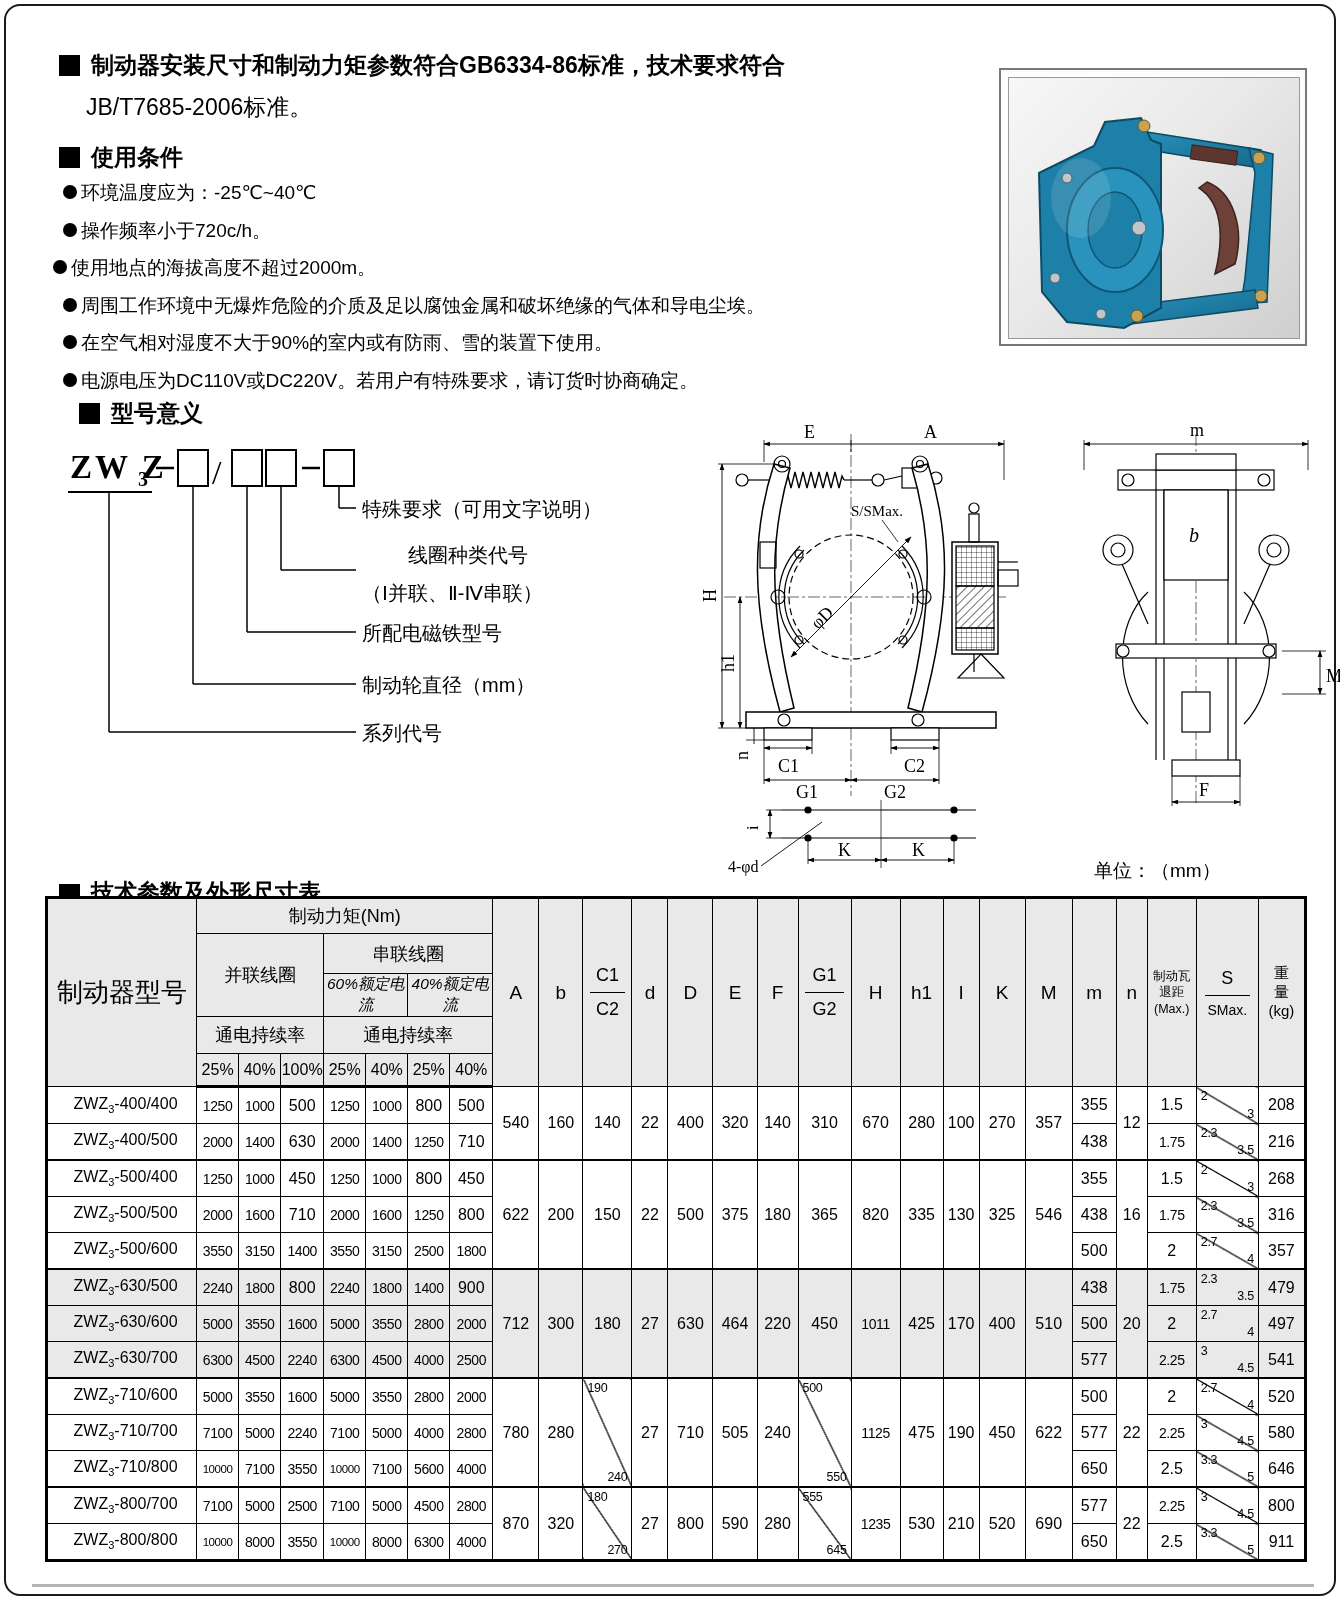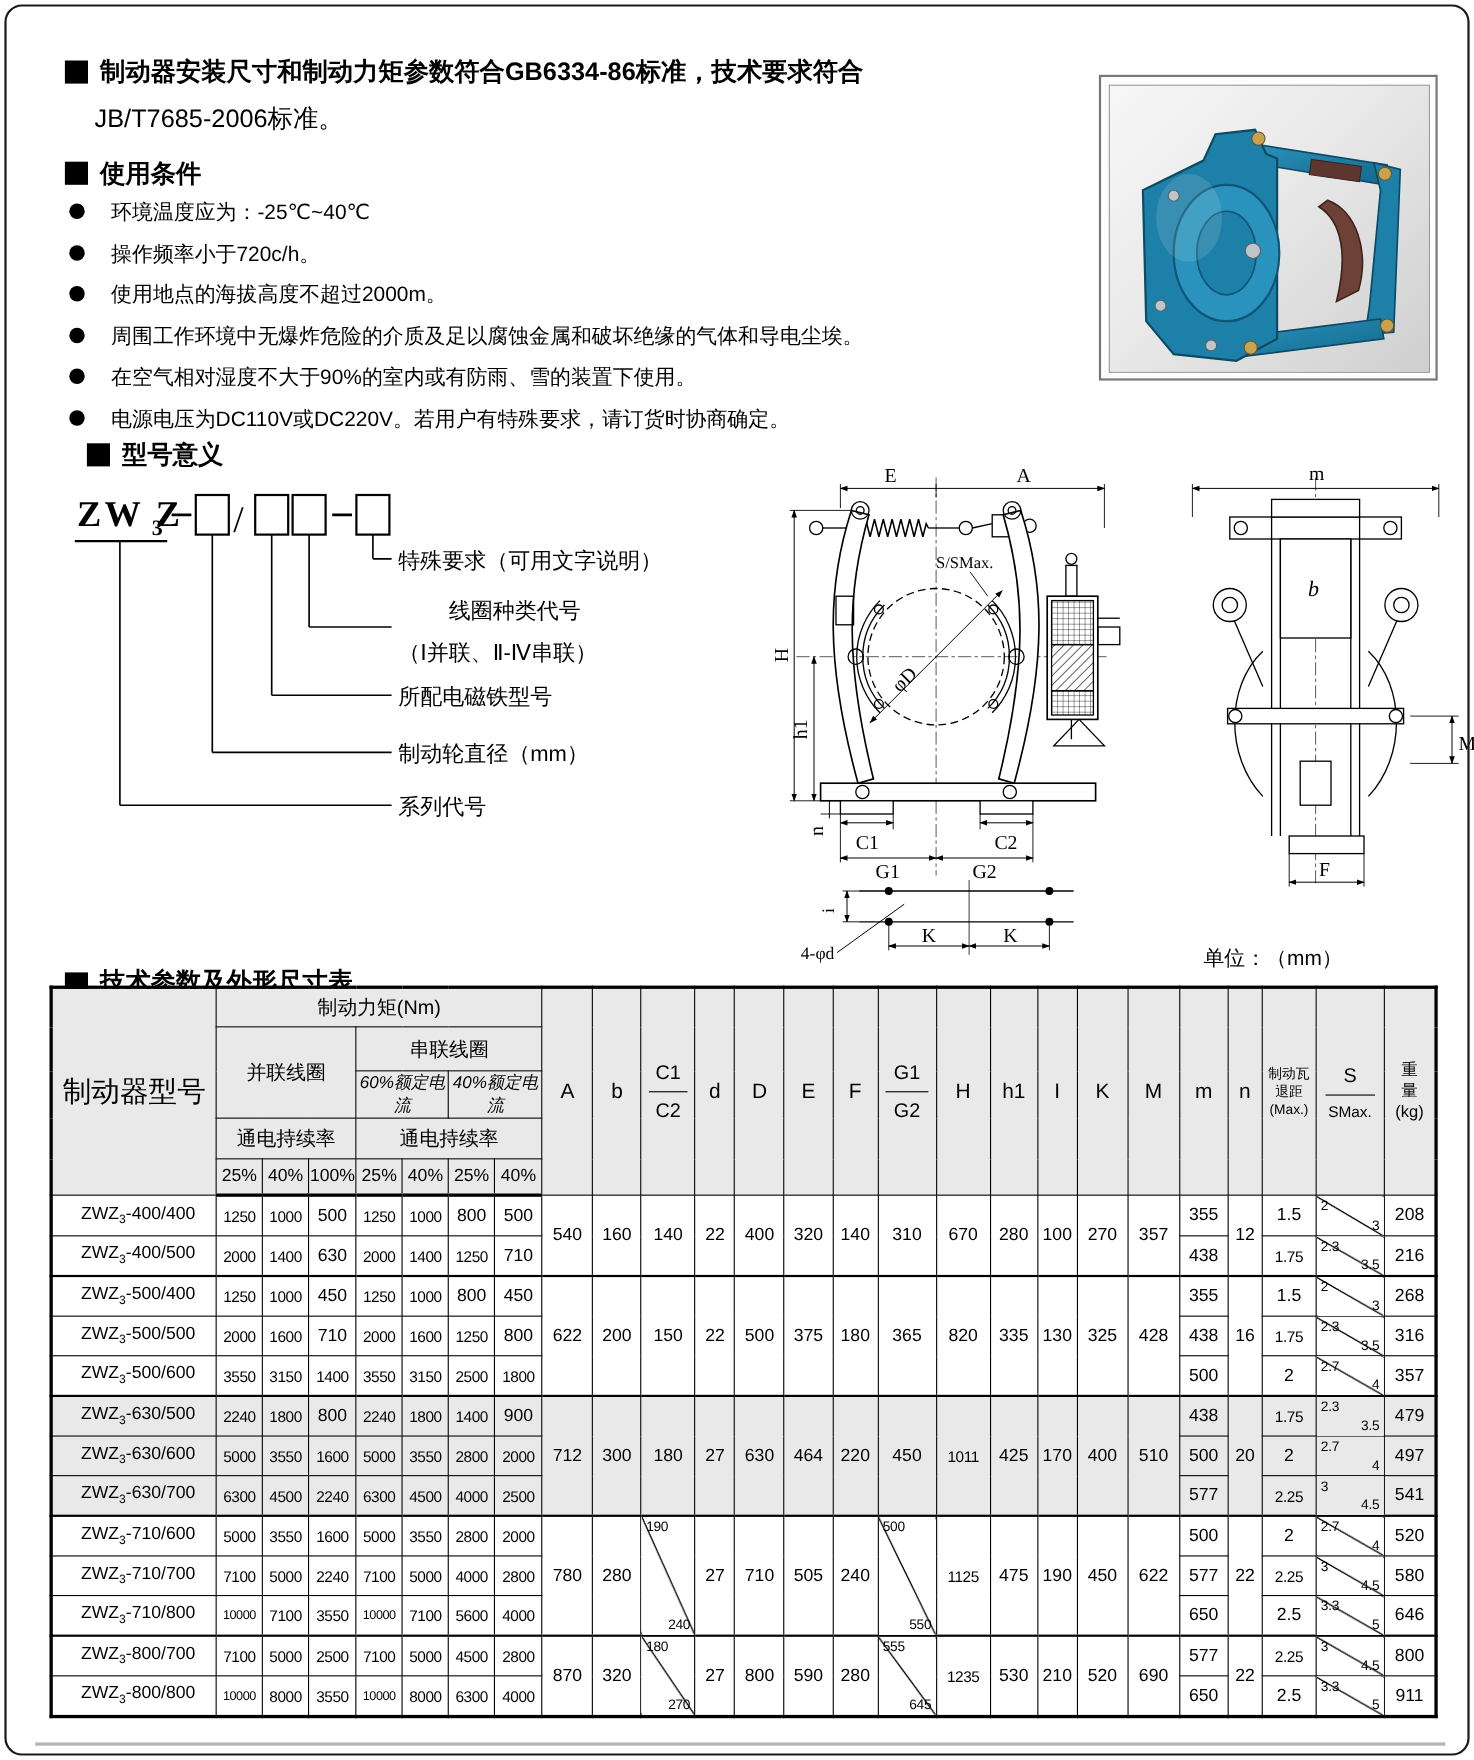--- a/index.html
+++ b/index.html
@@ -2,21 +2,21 @@
 <html><head>
 <meta charset="utf-8">
 <style>
   html,body{margin:0;padding:0;background:#fff;}
   body{width:1340px;height:1600px;position:relative;font-family:"Liberation Sans","DejaVu Sans",sans-serif;color:#000;}
   .page{position:absolute;left:4px;top:4px;right:4px;bottom:4px;border:2.5px solid #1a1a1a;border-radius:16px;background:#fff;}
   .abs{position:absolute;}
   .sec-head{display:flex;align-items:flex-start;gap:11px;font-weight:bold;}
   .sq{width:21px;height:21px;background:#000;flex:0 0 auto;margin-top:3px;}
   .h1{font-size:23px;line-height:1.2;}
-  .bullet{display:flex;align-items:flex-start;gap:24px;}
+  .bullet{display:flex;align-items:flex-start;gap:4px;}
   .dot{width:14px;height:14px;border-radius:50%;background:#000;flex:0 0 auto;margin-top:5px;}
   .btxt{font-size:19px;}
   
   .photo{border:2px solid #787878;background:#fdfdfd;padding:7px;}
   .photo-inner{width:100%;height:100%;border:1px solid #9a9a9a;background:linear-gradient(135deg,#f7f7f7 0%,#e9e9e9 45%,#cfcfcf 100%);}
   
   .mlabel{font-size:20px;white-space:nowrap;}
   
   table{border-collapse:collapse;table-layout:fixed;width:1262px;border:3px solid #000;}
   th,td{border:1px solid #000;text-align:center;vertical-align:middle;padding:0;overflow:hidden;}
@@ -60,21 +60,21 @@
     <span class="h1">使用条件</span>
   </div>
   <div class="abs bullet" style="left:57px;top:174px;">
       <span class="dot"></span>
       <span class="btxt">环境温度应为：-25℃~40℃</span>
     </div>
   <div class="abs bullet" style="left:57px;top:212px;">
       <span class="dot"></span>
       <span class="btxt">操作频率小于720c/h。</span>
     </div>
-  <div class="abs bullet" style="left:57px;top:249px;">
+  <div class="abs bullet" style="left:47px;top:249px;">
       <span class="dot"></span>
       <span class="btxt">使用地点的海拔高度不超过2000m。</span>
     </div>
   <div class="abs bullet" style="left:57px;top:287px;">
       <span class="dot"></span>
       <span class="btxt">周围工作环境中无爆炸危险的介质及足以腐蚀金属和破坏绝缘的气体和导电尘埃。</span>
     </div>
   <div class="abs bullet" style="left:57px;top:324px;">
       <span class="dot"></span>
       <span class="btxt">在空气相对湿度不大于90%的室内或有防雨、雪的装置下使用。</span>
@@ -477,21 +477,21 @@
           <td rowspan="3">150</td>
           <td rowspan="3">22</td>
           <td rowspan="3">500</td>
           <td rowspan="3">375</td>
           <td rowspan="3">180</td>
           <td rowspan="3">365</td>
           <td rowspan="3">820</td>
           <td rowspan="3">335</td>
           <td rowspan="3">130</td>
           <td rowspan="3">325</td>
-          <td rowspan="3">428</td>
+          <td rowspan="3">546</td>
           <td>355</td>
           <td rowspan="3">16</td>
           <td>1.5</td>
           <td class="diag">
             <span class="dt">2</span>
             <span class="db">3</span>
           </td>
           <td>268</td>
         </tr>
         <tr>

